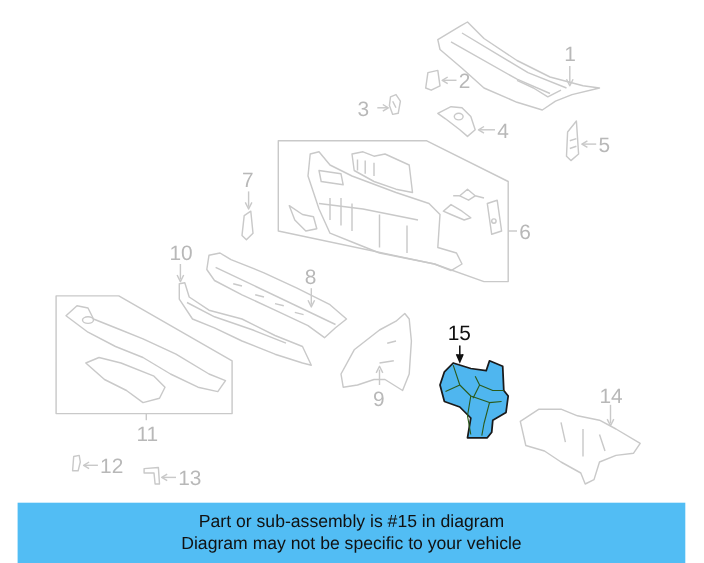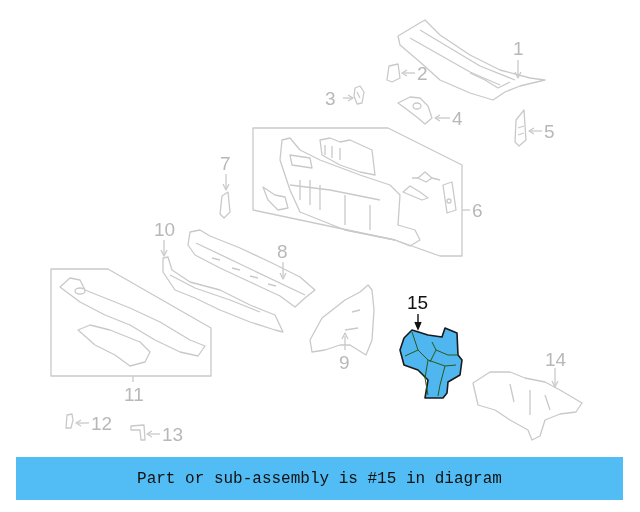--- a/index.html
+++ b/index.html
@@ -1,24 +1,24 @@
 <!DOCTYPE html>
 <html><head>
 <meta charset="utf-8">
 <style>
   html, body { margin:0; padding:0; background:#ffffff; }
   body { width:640px; height:512px; position:relative; overflow:hidden; font-family:"Liberation Sans", sans-serif; }
   #diagram { position:absolute; left:0; top:0; width:640px; height:512px; }
   .callout { font-family:"Liberation Sans", sans-serif; font-size:19px; fill:#b8b8b8; }
   .callout-hi { font-family:"Liberation Sans", sans-serif; font-size:19px; fill:#111111; }
   .banner {
-    position:absolute; left:16px; top:457px; width:607px; height:43px;
+    position:absolute; left:16px; top:457px; width:607px; height:55px;
     background:#52bdf4;
     display:flex; flex-direction:column; align-items:center; justify-content:center;
-    color:#111111; font-size:16px; line-height:20px; text-align:center;font-family:Liberation Mono, monospace;
+    color:#111111; font-size:16px; line-height:20px; text-align:center;
   }
 </style>
 </head>
 <body>
 
 <svg id="diagram" viewBox="0 0 640 512" xmlns="http://www.w3.org/2000/svg">
   <g fill="none" stroke="#c9c9c9" stroke-width="1.3" stroke-linejoin="round">
 
     <g>
       <path d="M398,36 L418,24 L425,20 L440,35 L470,55 L500,70 L530,78 L545,80 L520,86 L505,92 L493,100 L470,93 L440,80 L420,62 L400,45 Z"></path>
@@ -160,13 +160,14 @@
   <text class="callout" x="154" y="236">10</text>
   <text class="callout" x="124" y="401">11</text>
   <text class="callout" x="91" y="430">12</text>
   <text class="callout" x="162" y="441">13</text>
   <text class="callout" x="545" y="366">14</text>
   <text class="callout-hi" x="407" y="309">15</text>
 </svg>
 
 <div class="banner">
   <div>Part or sub-assembly is #15 in diagram</div>
+  <div>Diagram may not be specific to your vehicle</div>
 </div>
 
 </body></html>

